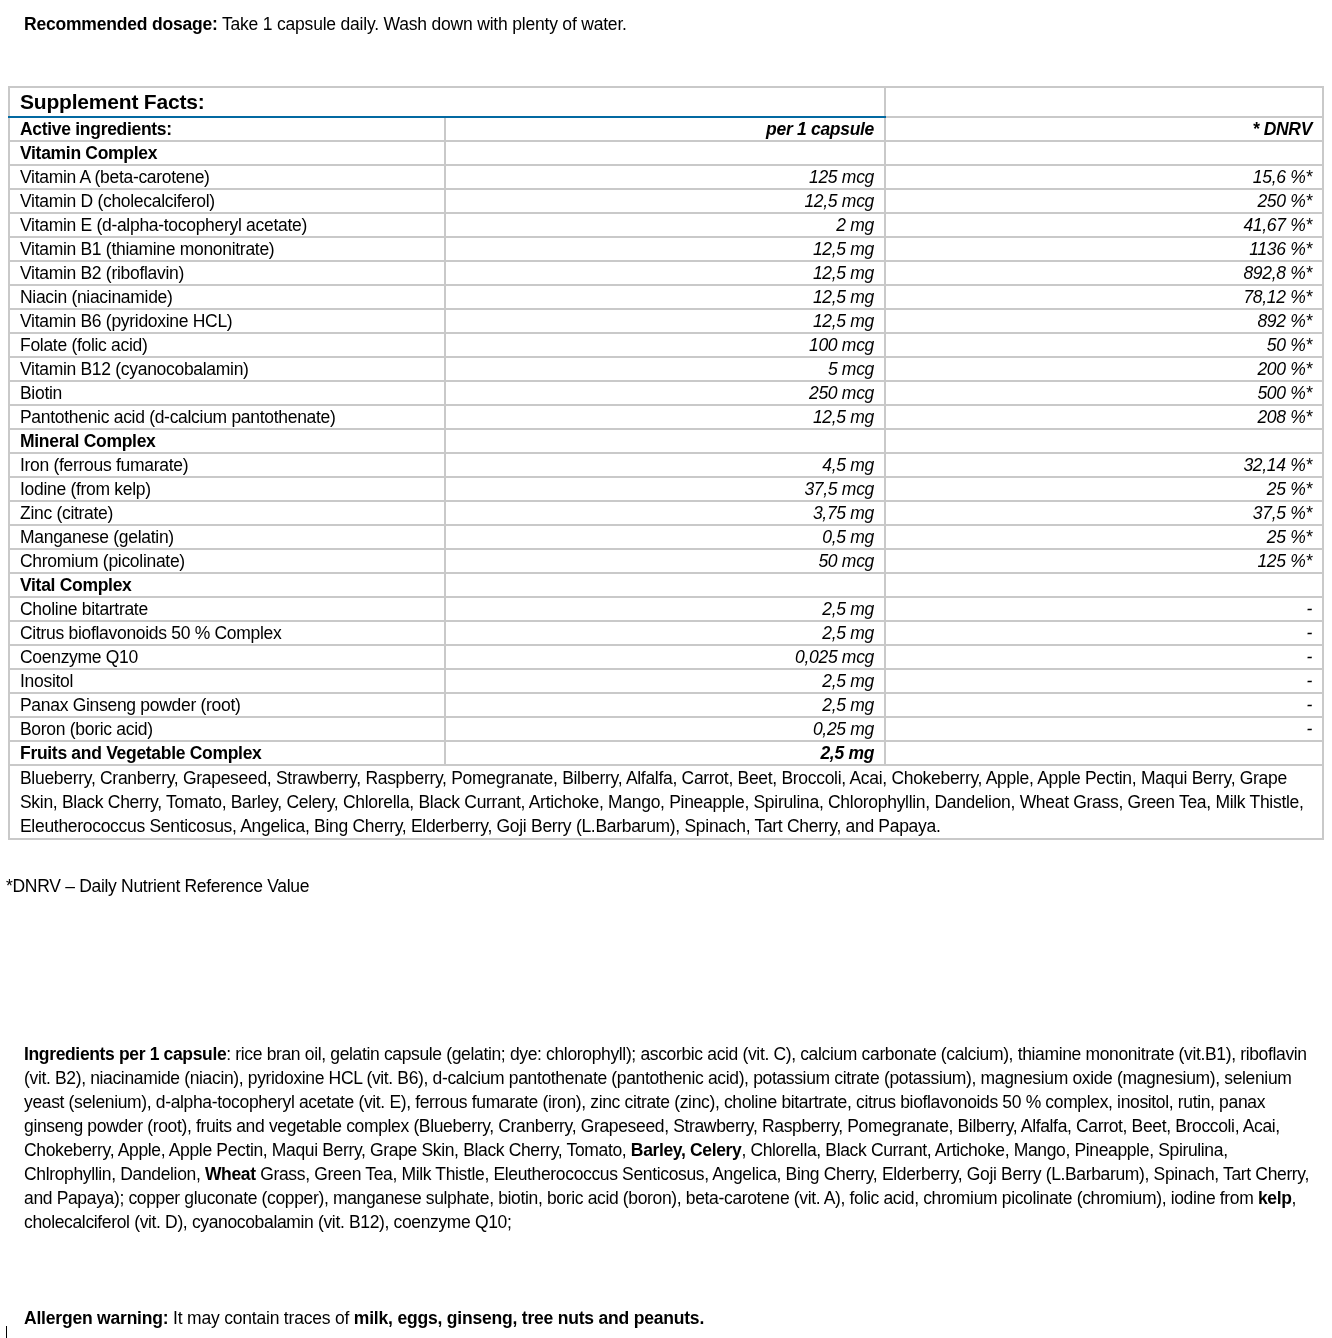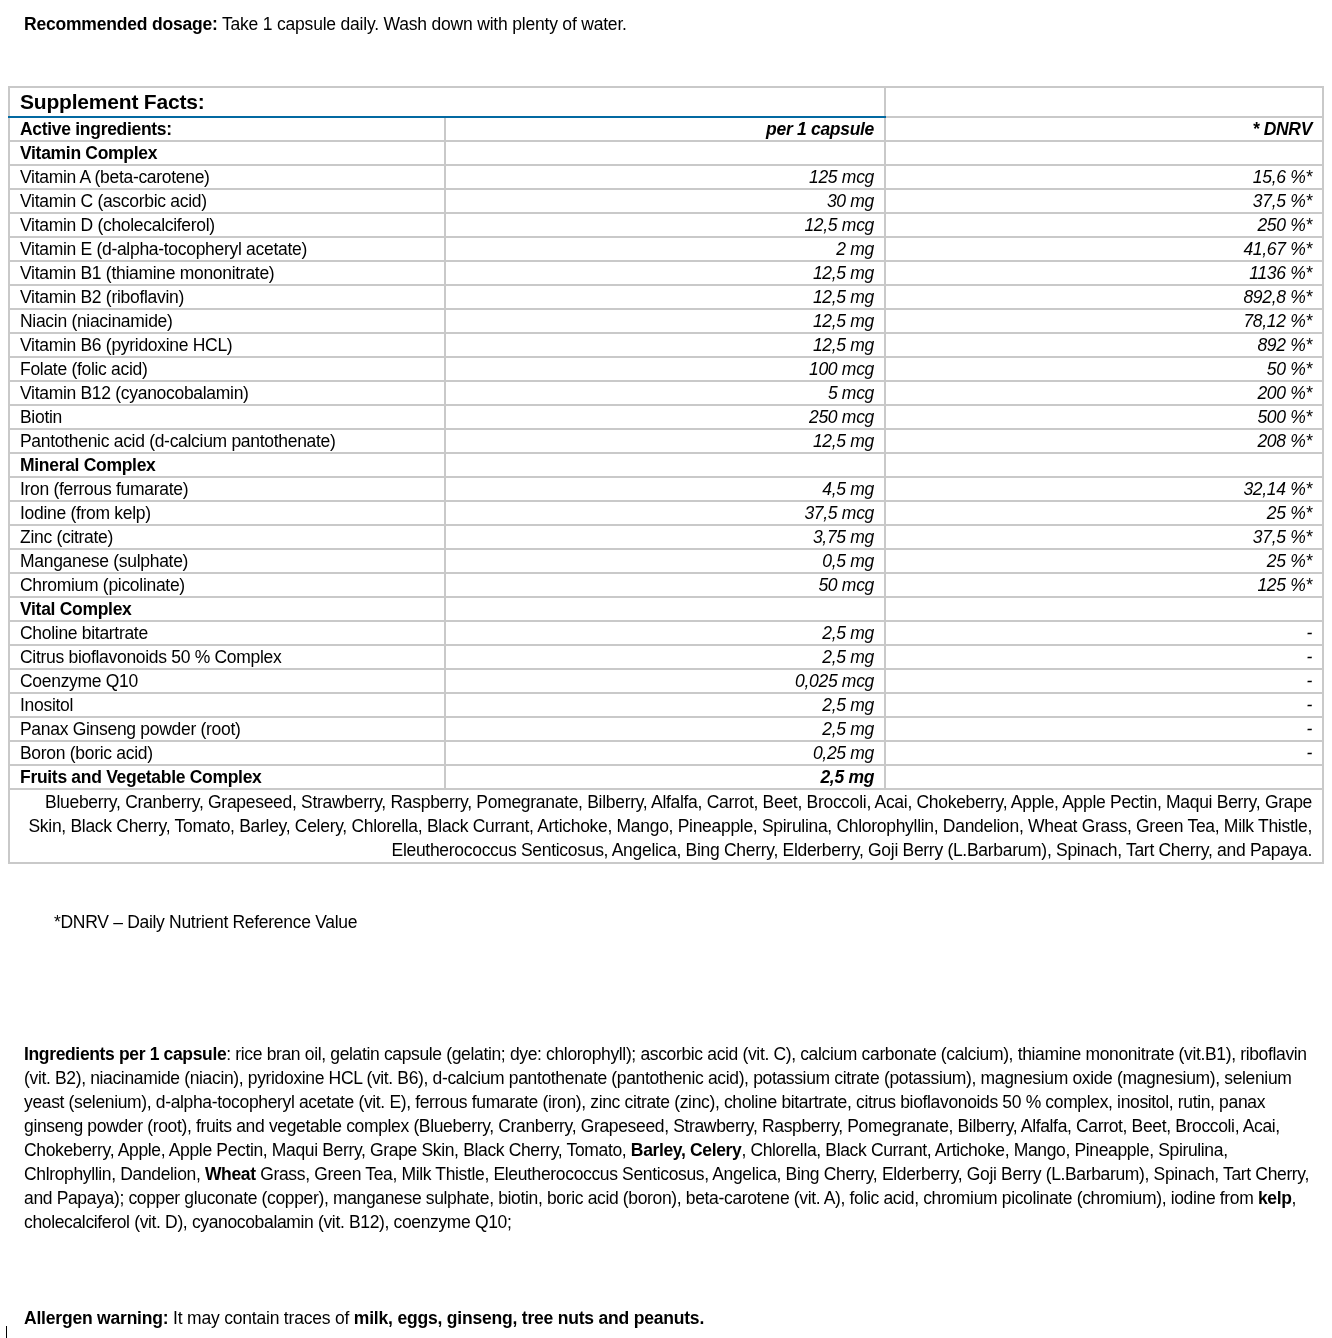--- a/index.html
+++ b/index.html
@@ -19,21 +19,21 @@
     border-collapse:collapse; table-layout:fixed;
   }
   table.facts td {
     border:2px solid #c9c9c9; padding:0 10px; height:22px; line-height:22px;
     white-space:nowrap; overflow:hidden; font-size:17.5px; letter-spacing:-0.3px;
   }
   table.facts td.amt, table.facts td.dnrv { text-align:right;font-style:italic; }
   table.facts tr.title td { height:26px; line-height:28px; }
   table.facts tr.title td.t { font-size:21px; font-weight:bold; letter-spacing:-0.2px; }
   table.facts td.blend {
-    white-space:normal; line-height:24px; padding:0 10px; height:auto;text-align:right;
+    white-space:normal; line-height:24px; padding:0 10px; height:auto;
   }
   #footnote { position:absolute; left:6px; top:994px; font-size:17.5px; letter-spacing:-0.3px; }
   #ingredients { top:1042px; font-size:17.5px; letter-spacing:-0.35px; }
   #allergen { top:1306px; font-size:17.5px; letter-spacing:-0.2px; }
   .caret { position:absolute; left:6px; top:1326px; width:1px; height:12px; background:#000; }
 </style>
 </head>
 <body>
 
 <div id="dosage" class="para cond"><b>Recommended dosage:</b><span> Take 1 capsule daily. Wash down with plenty of water.</span></div>
@@ -60,25 +60,20 @@
         <td class="b">Vitamin Complex</td>
         <td colspan="2"></td>
         <td></td>
       </tr>
       <tr>
         <td>Vitamin A (beta-carotene)</td>
         <td class="amt" colspan="2">125 mcg</td>
         <td class="dnrv">15,6 %*</td>
       </tr>
       <tr>
-        <td>Vitamin C (ascorbic acid)</td>
-        <td class="amt" colspan="2">30 mg</td>
-        <td class="dnrv">37,5 %*</td>
-      </tr>
-      <tr>
         <td>Vitamin D (cholecalciferol)</td>
         <td class="amt" colspan="2">12,5 mcg</td>
         <td class="dnrv">250 %*</td>
       </tr>
       <tr>
         <td>Vitamin E (d-alpha-tocopheryl acetate)</td>
         <td class="amt" colspan="2">2 mg</td>
         <td class="dnrv">41,67 %*</td>
       </tr>
       <tr>
@@ -135,21 +130,21 @@
         <td>Iodine (from kelp)</td>
         <td class="amt" colspan="2">37,5 mcg</td>
         <td class="dnrv">25 %*</td>
       </tr>
       <tr>
         <td>Zinc (citrate)</td>
         <td class="amt" colspan="2">3,75 mg</td>
         <td class="dnrv">37,5 %*</td>
       </tr>
       <tr>
-        <td>Manganese (sulphate)</td>
+        <td>Manganese (gelatin)</td>
         <td class="amt" colspan="2">0,5 mg</td>
         <td class="dnrv">25 %*</td>
       </tr>
       <tr>
         <td>Chromium (picolinate)</td>
         <td class="amt" colspan="2">50 mcg</td>
         <td class="dnrv">125 %*</td>
       </tr>
       <tr>
         <td class="b">Vital Complex</td>
@@ -190,19 +185,19 @@
         <td class="b">Fruits and Vegetable Complex</td>
         <td class="amt b" colspan="2">2,5 mg</td>
         <td></td>
       </tr>
       <tr>
         <td class="blend" colspan="4">Blueberry, Cranberry, Grapeseed, Strawberry, Raspberry, Pomegranate, Bilberry, Alfalfa, Carrot, Beet, Broccoli, Acai, Chokeberry, Apple, Apple Pectin, Maqui Berry, Grape Skin, Black Cherry, Tomato, Barley, Celery, Chlorella, Black Currant, Artichoke, Mango, Pineapple, Spirulina, Chlorophyllin, Dandelion, Wheat Grass, Green Tea, Milk Thistle, Eleutherococcus Senticosus, Angelica, Bing Cherry, Elderberry, Goji Berry (L.Barbarum), Spinach, Tart Cherry, and Papaya.</td>
       </tr>
     </tbody>
 </table>
 
-<div id="footnote" class="cond" style="top: 912px; margin-left: 48px;">*DNRV – Daily Nutrient Reference Value</div>
+<div id="footnote" class="cond" style="top: 876px;">*DNRV – Daily Nutrient Reference Value</div>
 
 <div id="ingredients" class="para cond"><b>Ingredients per 1 capsule</b><span>: rice bran oil, gelatin capsule (gelatin; dye: chlorophyll); ascorbic acid (vit. C), calcium carbonate (calcium), thiamine mononitrate (vit.B1), riboflavin (vit. B2), niacinamide (niacin), pyridoxine HCL (vit. B6), d-calcium pantothenate (pantothenic acid), potassium citrate (potassium), magnesium oxide (magnesium), selenium yeast (selenium), d-alpha-tocopheryl acetate (vit. E), ferrous fumarate (iron), zinc citrate (zinc), choline bitartrate, citrus bioflavonoids 50 % complex, inositol, rutin, panax ginseng powder (root), fruits and vegetable complex (Blueberry, Cranberry, Grapeseed, Strawberry, Raspberry, Pomegranate, Bilberry, Alfalfa, Carrot, Beet, Broccoli, Acai, Chokeberry, Apple, Apple Pectin, Maqui Berry, Grape Skin, Black Cherry, Tomato, </span><b>Barley, Celery</b><span>, Chlorella, Black Currant, Artichoke, Mango, Pineapple, Spirulina, Chlrophyllin, Dandelion, </span><b>Wheat</b><span> Grass, Green Tea, Milk Thistle, Eleutherococcus Senticosus, Angelica, Bing Cherry, Elderberry, Goji Berry (L.Barbarum), Spinach, Tart Cherry, and Papaya); copper gluconate (copper), manganese sulphate, biotin, boric acid (boron), beta-carotene (vit. A), folic acid, chromium picolinate (chromium), iodine from </span><b>kelp</b><span>, cholecalciferol (vit. D), cyanocobalamin (vit. B12), coenzyme Q10;</span></div>
 
 <div id="allergen" class="para cond"><b>Allergen warning:</b><span> It may contain traces of </span> <b>milk, eggs, ginseng, tree nuts and peanuts.</b></div>
 
 <div class="caret"></div>
 
 </body></html>

